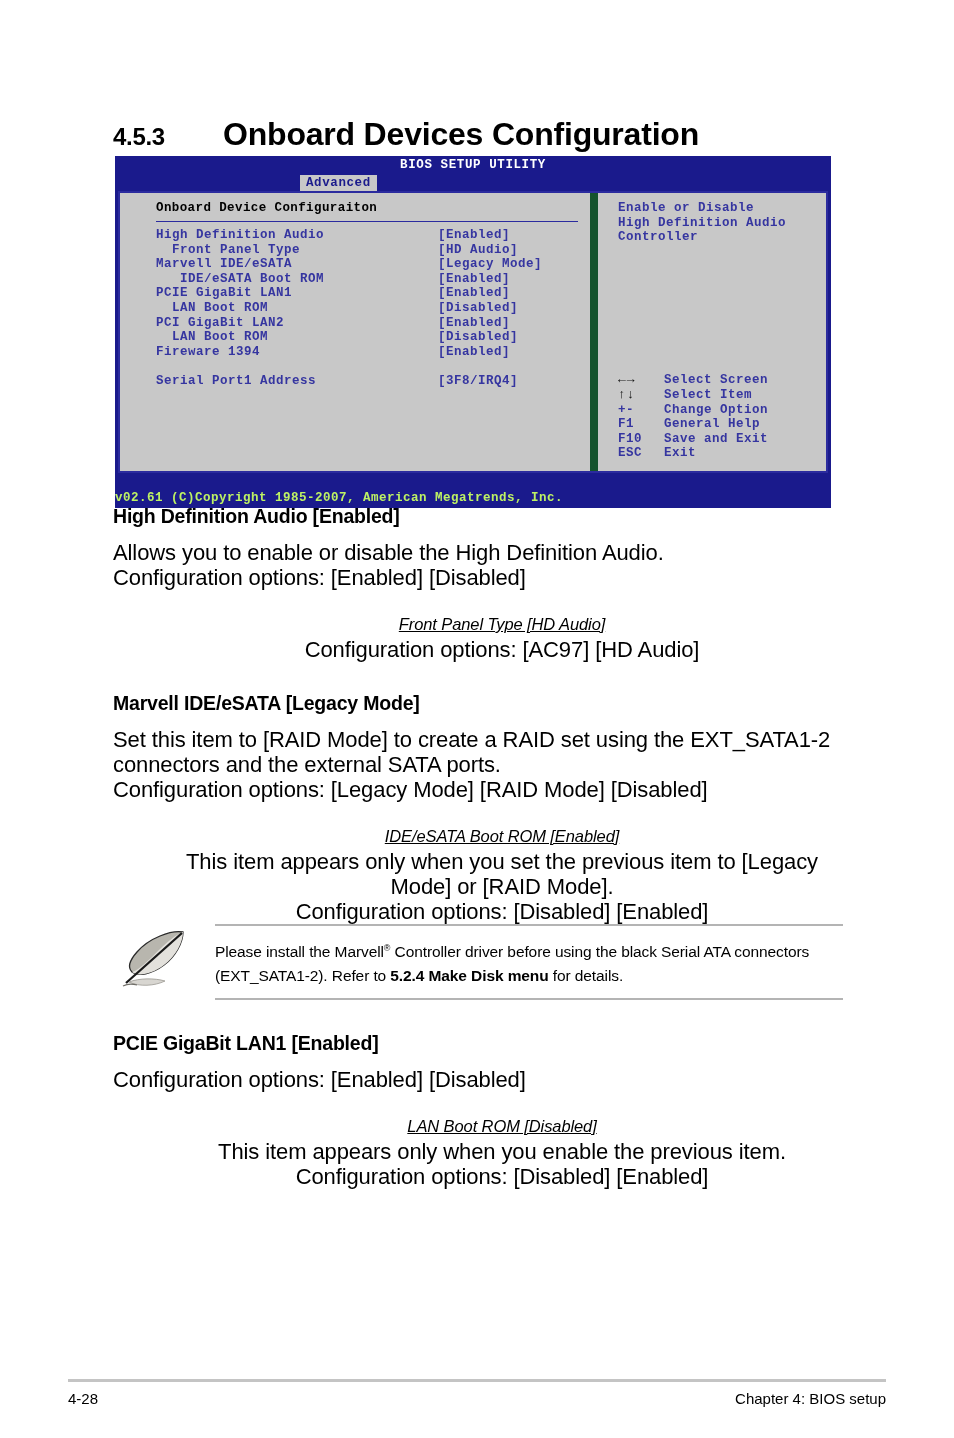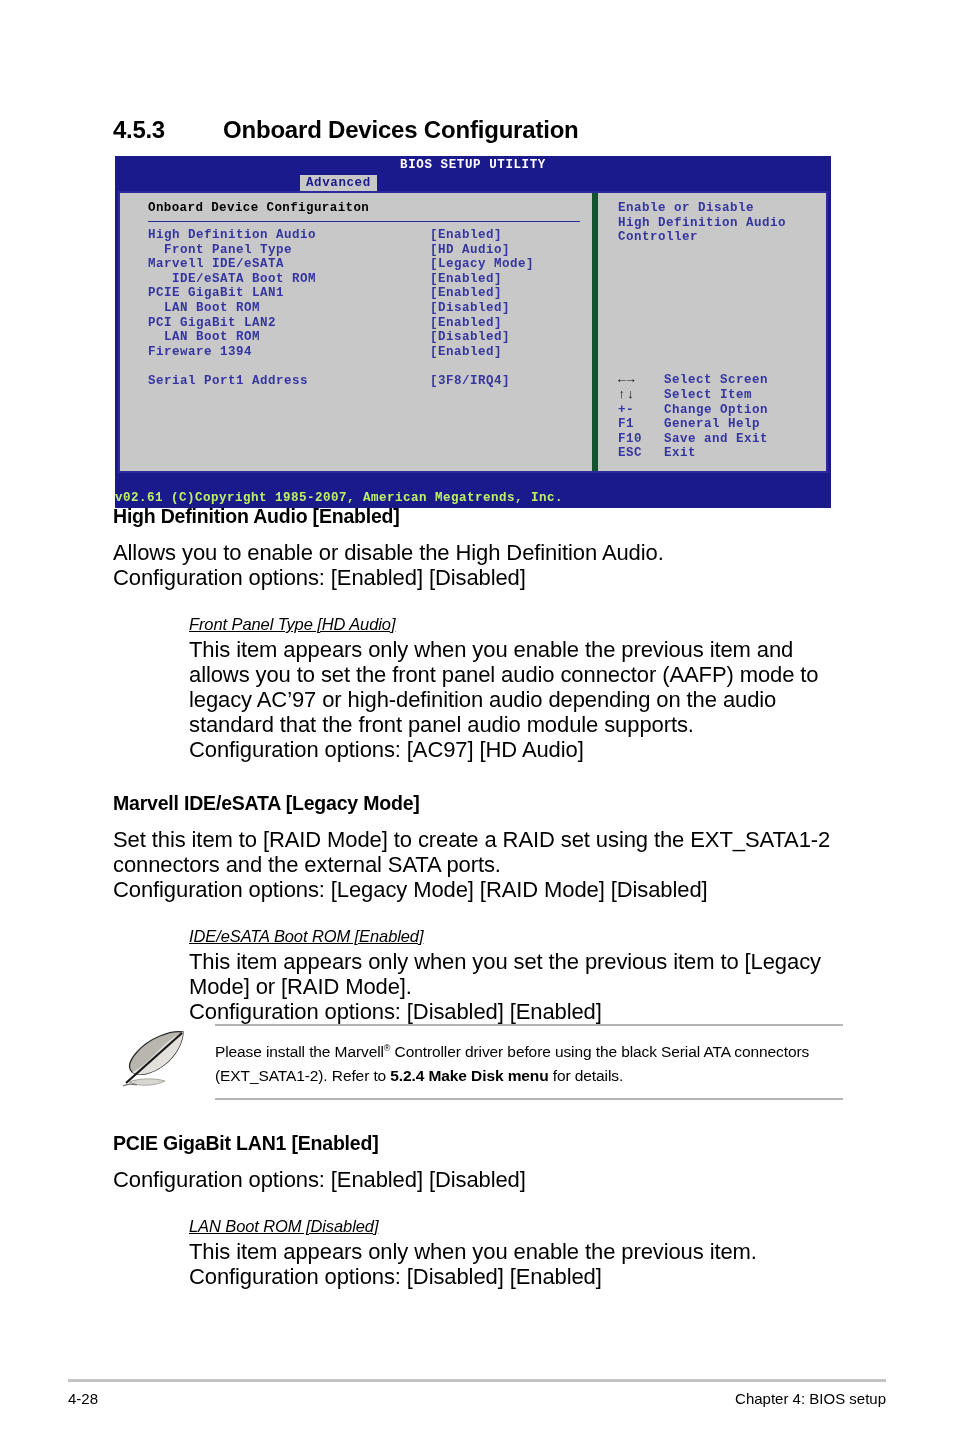--- a/index.html
+++ b/index.html
@@ -25,21 +25,21 @@
     display: flex;
     align-items: baseline;
   }
   .section-num {
     font-size: 24px;
     font-weight: bold;
     letter-spacing: -0.3px;
     width: 110px;
   }
   .section-title {
-    font-size: 24px;
+    font-size: 32px;
     font-weight: bold;
     letter-spacing: -0.2px;
   }
 
   
   .bios {
     position: absolute;
     left: 115px;
     top: 156px;
     width: 716px;
@@ -87,22 +87,22 @@
     width: 710px;
     height: 282px;
     background: #c8c8c8;
     border: 2px solid #2b2b9e;
     box-sizing: border-box;
     display: flex;
   }
   .bios-left {
     width: 478px;
     box-sizing: border-box;
-    padding: 8px 0 0 8px;
-    border-right: 6px solid #14532d;
+    padding: 8px 0 0 16px;
+    border-right: 8px solid #14532d;
     position: relative;
   }
   .bios-right {
     flex: 1;
     box-sizing: border-box;
     padding: 8px 12px 0 0;
     position: relative;
   }
   .panel-head {
     font-size: 12.5px;
@@ -202,21 +202,22 @@
     letter-spacing: -0.2px;
   }
   h3.item-head.tight { margin-top: 0; }
   p.para {
     font-size: 22px;
     line-height: 25px;
     margin: 0;
     letter-spacing: -0.1px;
   }
   .sub {
-    margin-left: 76px;
+    margin-left: 48px;
+    text-align: center;
   }
   .sub-head {
     font-size: 16.5px;
     font-style: italic;
     text-decoration: underline;
     line-height: 25px;
     letter-spacing: -0.1px;
   }
   .gap-lg { height: 30px; }
   .gap-md { height: 22px; }
@@ -329,21 +330,20 @@
 
 <div class="doc">
 
   <h3 class="item-head tight">High Definition Audio [Enabled]</h3>
   <p class="para">Allows you to enable or disable the High Definition Audio.</p>
   <p class="para">Configuration options: [Enabled] [Disabled]</p>
 
   <div class="gap-md"></div>
   <div class="sub">
     <div class="sub-head">Front Panel Type [HD Audio]</div>
-    <p class="para">This item appears only when you enable the previous item and allows you to set the front panel audio connector (AAFP) mode to legacy AC’97 or high-definition audio depending on the audio standard that the front panel audio module supports.</p>
     <p class="para">Configuration options: [AC97] [HD Audio]</p>
   </div>
 
   <div class="gap-lg"></div>
   <h3 class="item-head">Marvell IDE/eSATA [Legacy Mode]</h3>
   <p class="para">Set this item to [RAID Mode] to create a RAID set using the EXT_SATA1-2 connectors and the external SATA ports.</p>
   <p class="para">Configuration options: [Legacy Mode] [RAID Mode] [Disabled]</p>
 
   <div class="gap-md"></div>
   <div class="sub">

